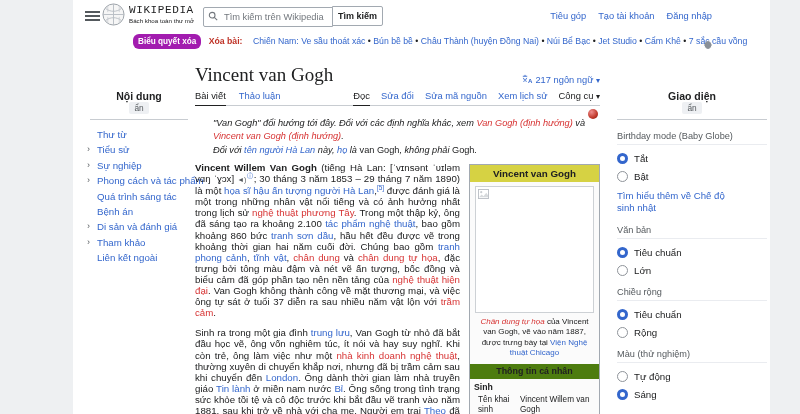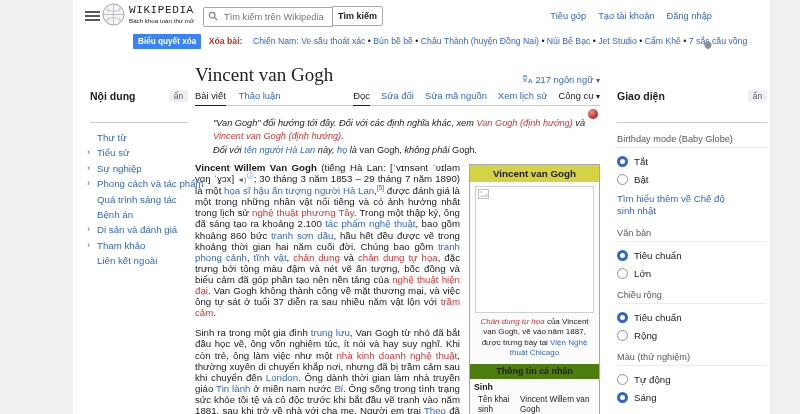--- a/index.html
+++ b/index.html
@@ -24,38 +24,38 @@
   .mag { position:absolute; left:5px; top:4.5px; }
   .searchbtn { height:20px; width:51px; margin-left:-1px; border:1px solid #a2a9b1; background:#fff;
         border-radius:0 2px 2px 0; font-weight:bold; font-size:9px; color:#202122; cursor:pointer;
         font-family:"Liberation Sans","DejaVu Sans",sans-serif; }
   .hlinks { position:absolute; right:58px; top:11px; display:flex; gap:12px; font-size:9.3px; }
   .hlinks span { color:#3366cc; cursor:pointer; }
 
   
   .banner { position:absolute; top:34px; left:60px; right:80px; text-align:center; font-size:8.7px;
             line-height:12px; white-space:nowrap; }
-  .badge { display:inline-block; background:#3b82f6; color:#fff; font-weight:bold; font-size:8.2px;
-           padding:1.5px 5px; border-radius:1px; margin-right:5px; }
+  .badge { display:inline-block; background:#a21caf; color:#fff; font-weight:bold; font-size:8.2px;
+           padding:1.5px 5px; border-radius:6px; margin-right:5px; }
   .del-label { color:#bf3226; font-weight:bold; margin-right:8px; }
   .gearbtn { position:absolute; right:57px; top:36px; cursor:pointer; }
 
   
   .lnk { color:#3366cc; cursor:pointer; }
   .rlnk { color:#d73333; cursor:pointer; }
   .bld { font-weight:bold; }
   .up { font-style:normal; }
   .it { font-style:italic; }
   .aud { color:#54595d; font-size:7px; }
   .sup { font-size:6.5px; vertical-align:super; line-height:0; }
 
   
   .toc { position:absolute; left:17px; top:90px; width:98px; font-size:9.7px; }
   .panel-head { display:flex; justify-content:space-between; align-items:center;
-                border-bottom:1px solid #c8ccd1; padding-bottom:20px; }
+                border-bottom:1px solid #c8ccd1; padding-bottom:5px;flex-direction:column; }
   .panel-title { font-weight:bold; font-size:10.5px; color:#202122; }
   .chip { background:#eef0f3; color:#54595d; border-radius:2px; padding:1px 5px; font-size:8.3px; cursor:pointer; }
   .toc ul { list-style:none; margin-top:7px; }
   .toc li { position:relative; line-height:15.4px; padding-left:7px; color:#3366cc; cursor:pointer;
             white-space:nowrap; }
   .toc li.on { color:#202122; font-weight:bold; }
   .chev { position:absolute; left:-3px; top:0; color:#54595d; font-size:9px; cursor:pointer; }
   .chev::before { content:"›"; }
 
   

